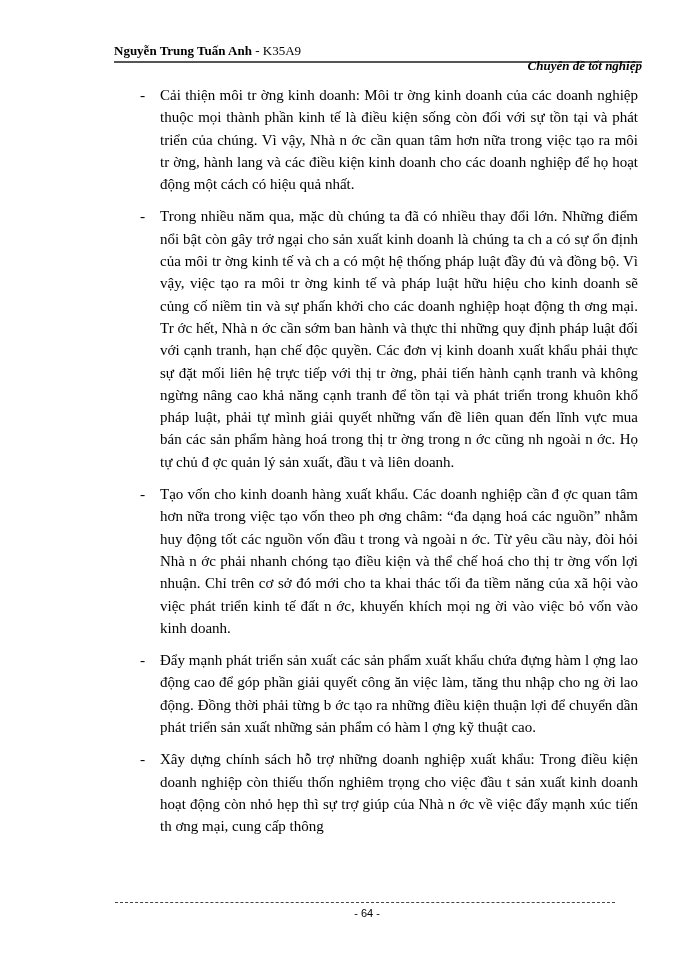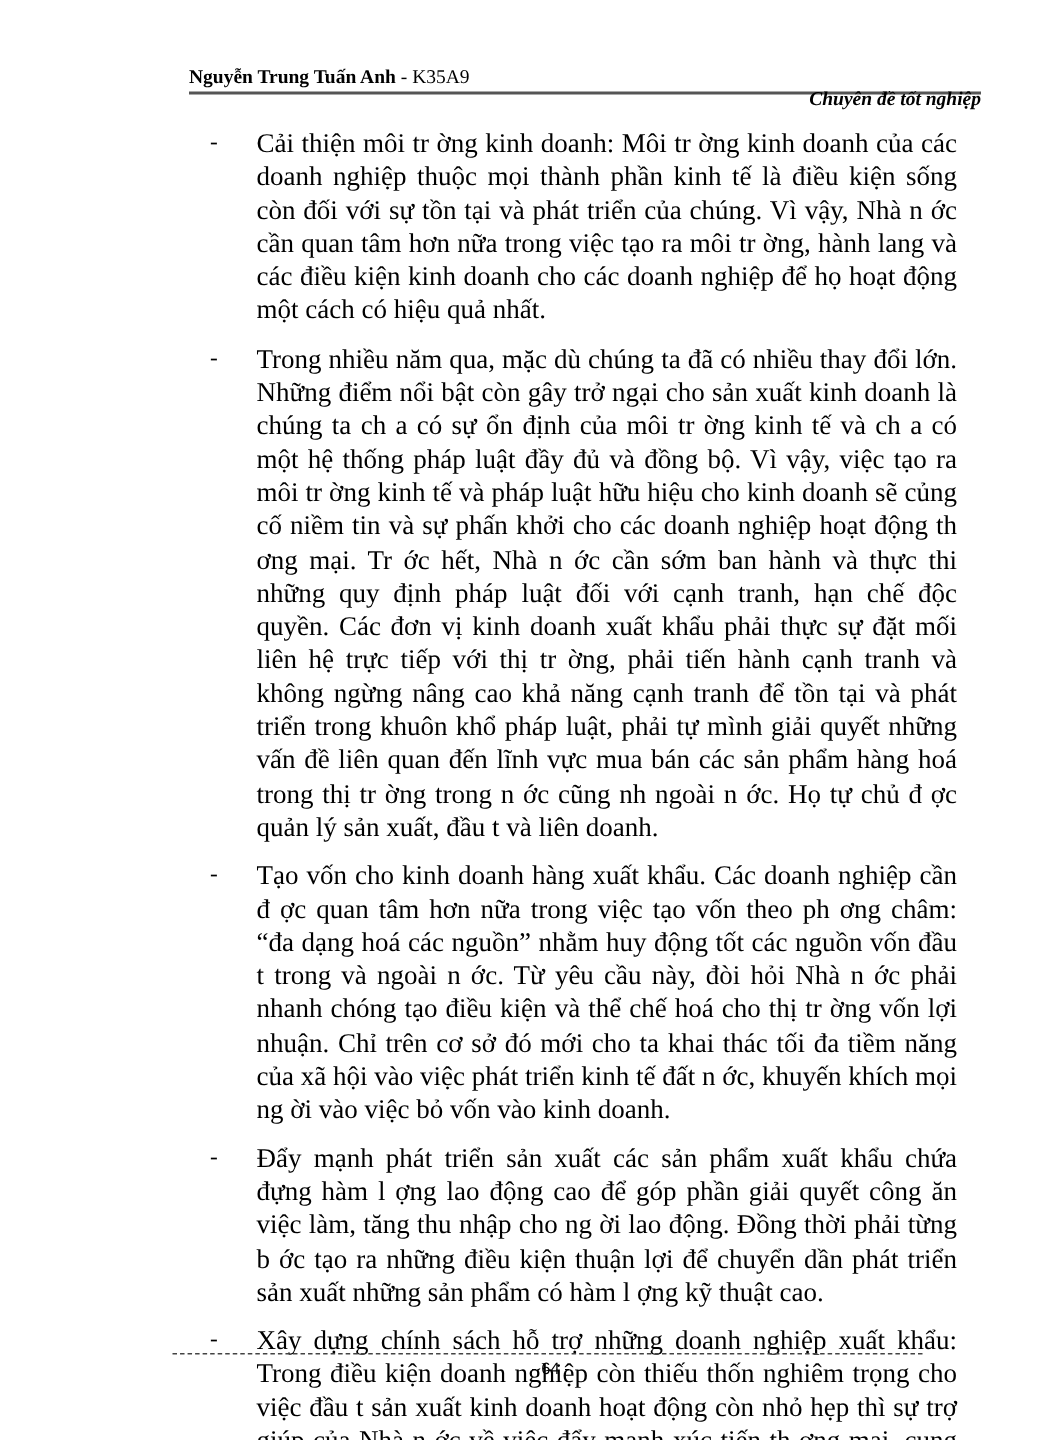--- a/index.html
+++ b/index.html
@@ -15,21 +15,20 @@
       font-family: "Liberation Serif", serif;
       color: #000;
     }
     .header {
       position: absolute;
       left: 114px;
       top: 41px;
       width: 528px;
       height: 20px;
       border-bottom: 2px solid #555;
-      margin-left: 12px;
     }
     .header-left {
       position: absolute;
       left: 0;
       top: 2px;
       font-size: 13px;
       white-space: nowrap;
     }
     .header-left .name {
       font-weight: bold;
@@ -59,22 +58,22 @@
       margin-bottom: 10px;
     }
     .bullet {
       position: absolute;
       left: 0;
       top: 0;
       font-size: 15.5px;
       line-height: 22.3px;
     }
     .item-text {
-      margin-left: 11px;
-      font-size: 18px;
+      margin-left: 0;
+      font-size: 15px;
       line-height: 22.3px;
       text-align: justify;
     }
     .footer-rule {
       position: absolute;
       left: 115px;
       top: 902px;
       width: 500px;
       border-top: 1px dashed #444;
     }

